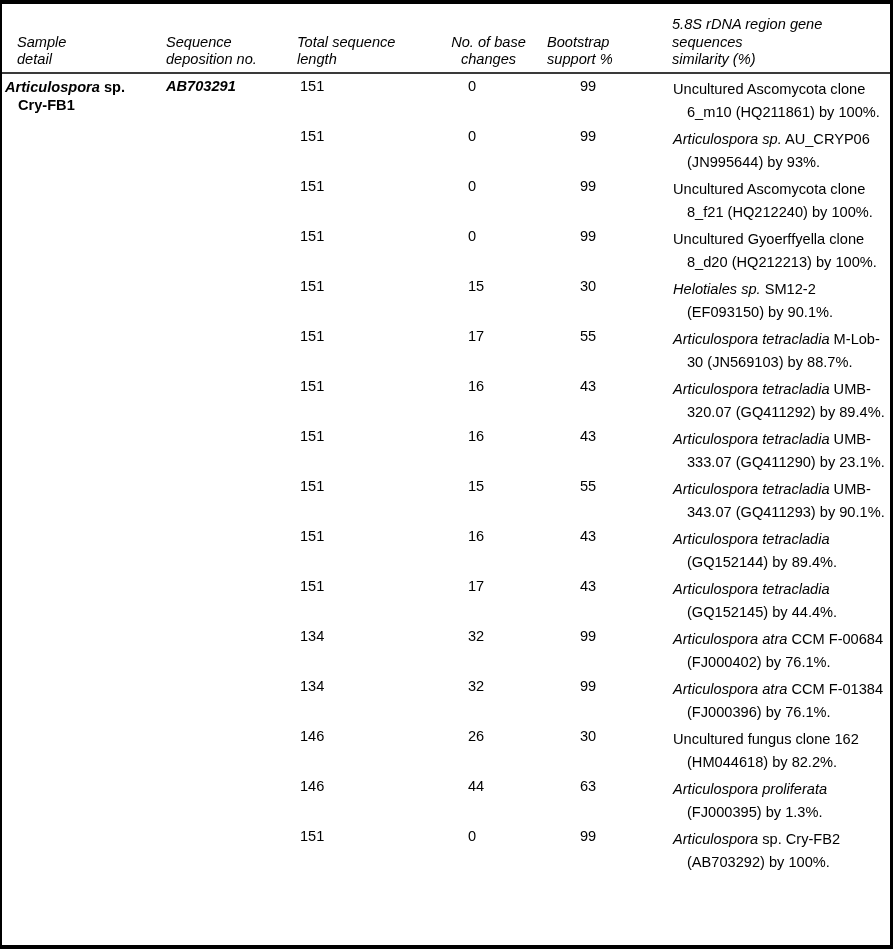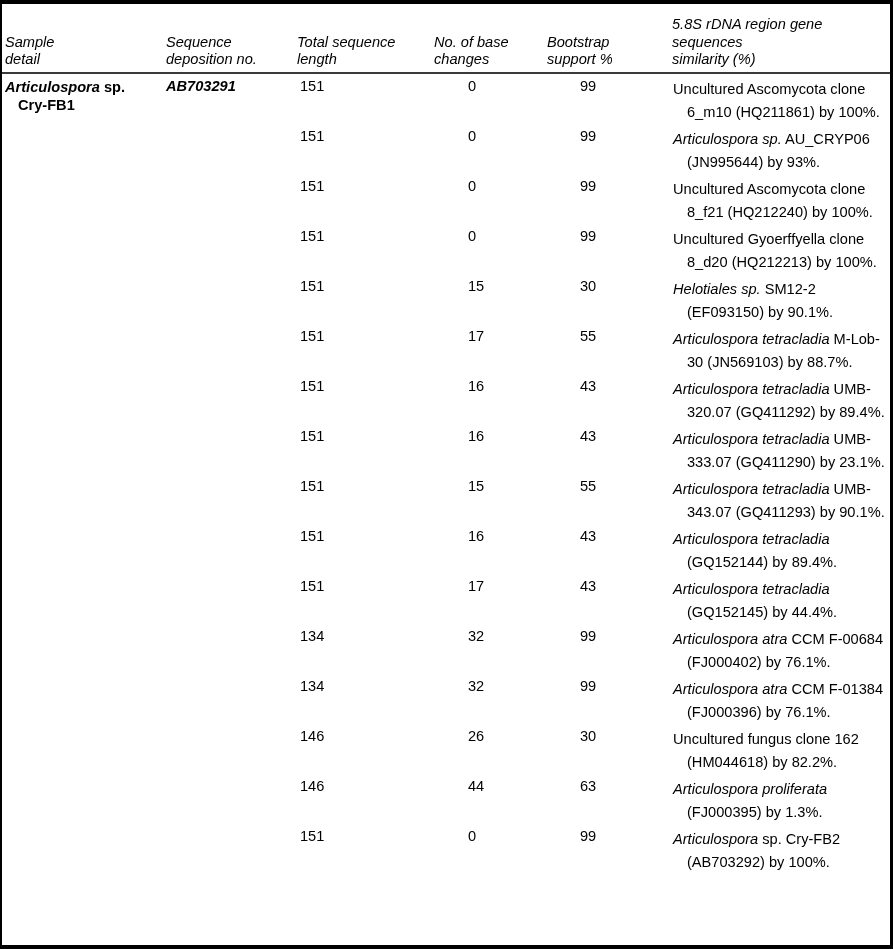--- a/index.html
+++ b/index.html
@@ -44,24 +44,24 @@
     vertical-align: bottom;
     padding: 0;
     border-bottom: 2px solid #3a3a3a;
     height: 68px;
   }
   thead th .hd {
     display: block;
     padding-bottom: 4px;
     font-style: italic;
   }
-  th.h1 .hd { padding-left: 3px; }
+  th.h1 .hd { padding-left: 3px; margin-left: 12px; }
   th.h2 .hd { padding-left: 12px; }
   th.h3 .hd { padding-left: 9px; }
-  th.h4 .hd { padding-left: 6px; }
+  th.h4 .hd { padding-left: 6px; text-align: center; }
   th.h5 .hd { padding-left: 4px; }
   th.h6 .hd { padding-left: 7px; }
 
   tbody td {
     padding: 0;
     vertical-align: top;
     border: none;
   }
   tbody tr td { padding-top: 4px; }
 

